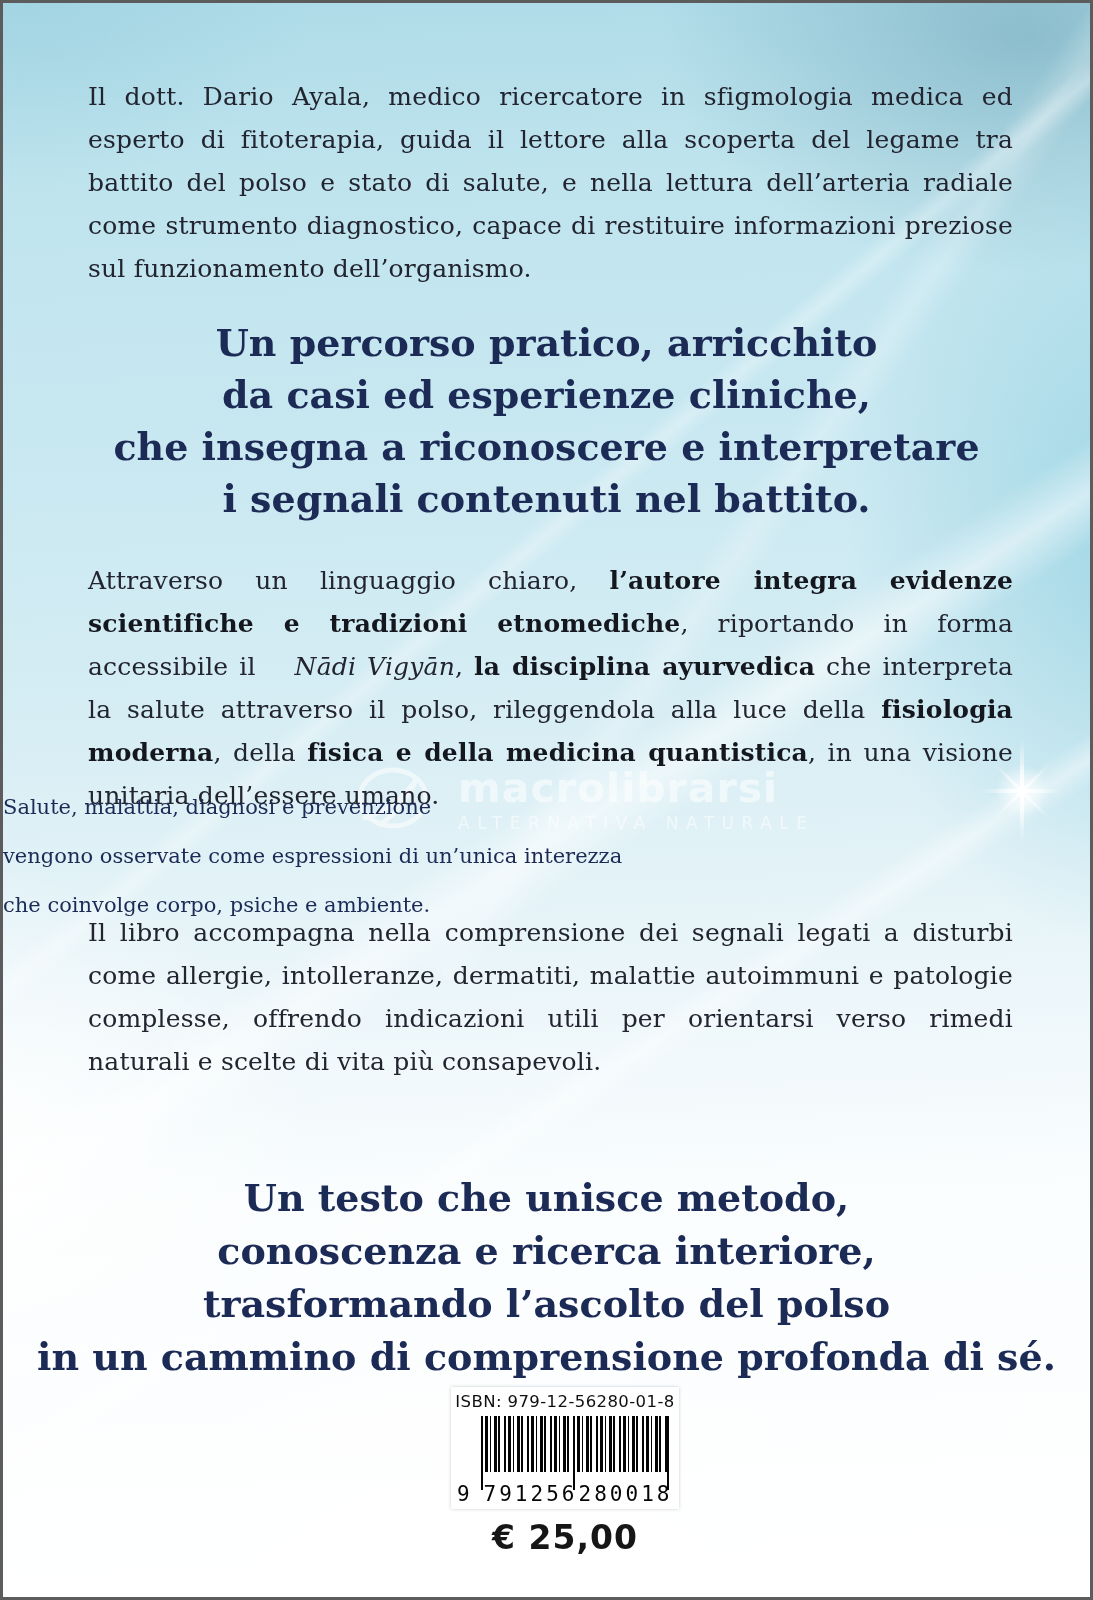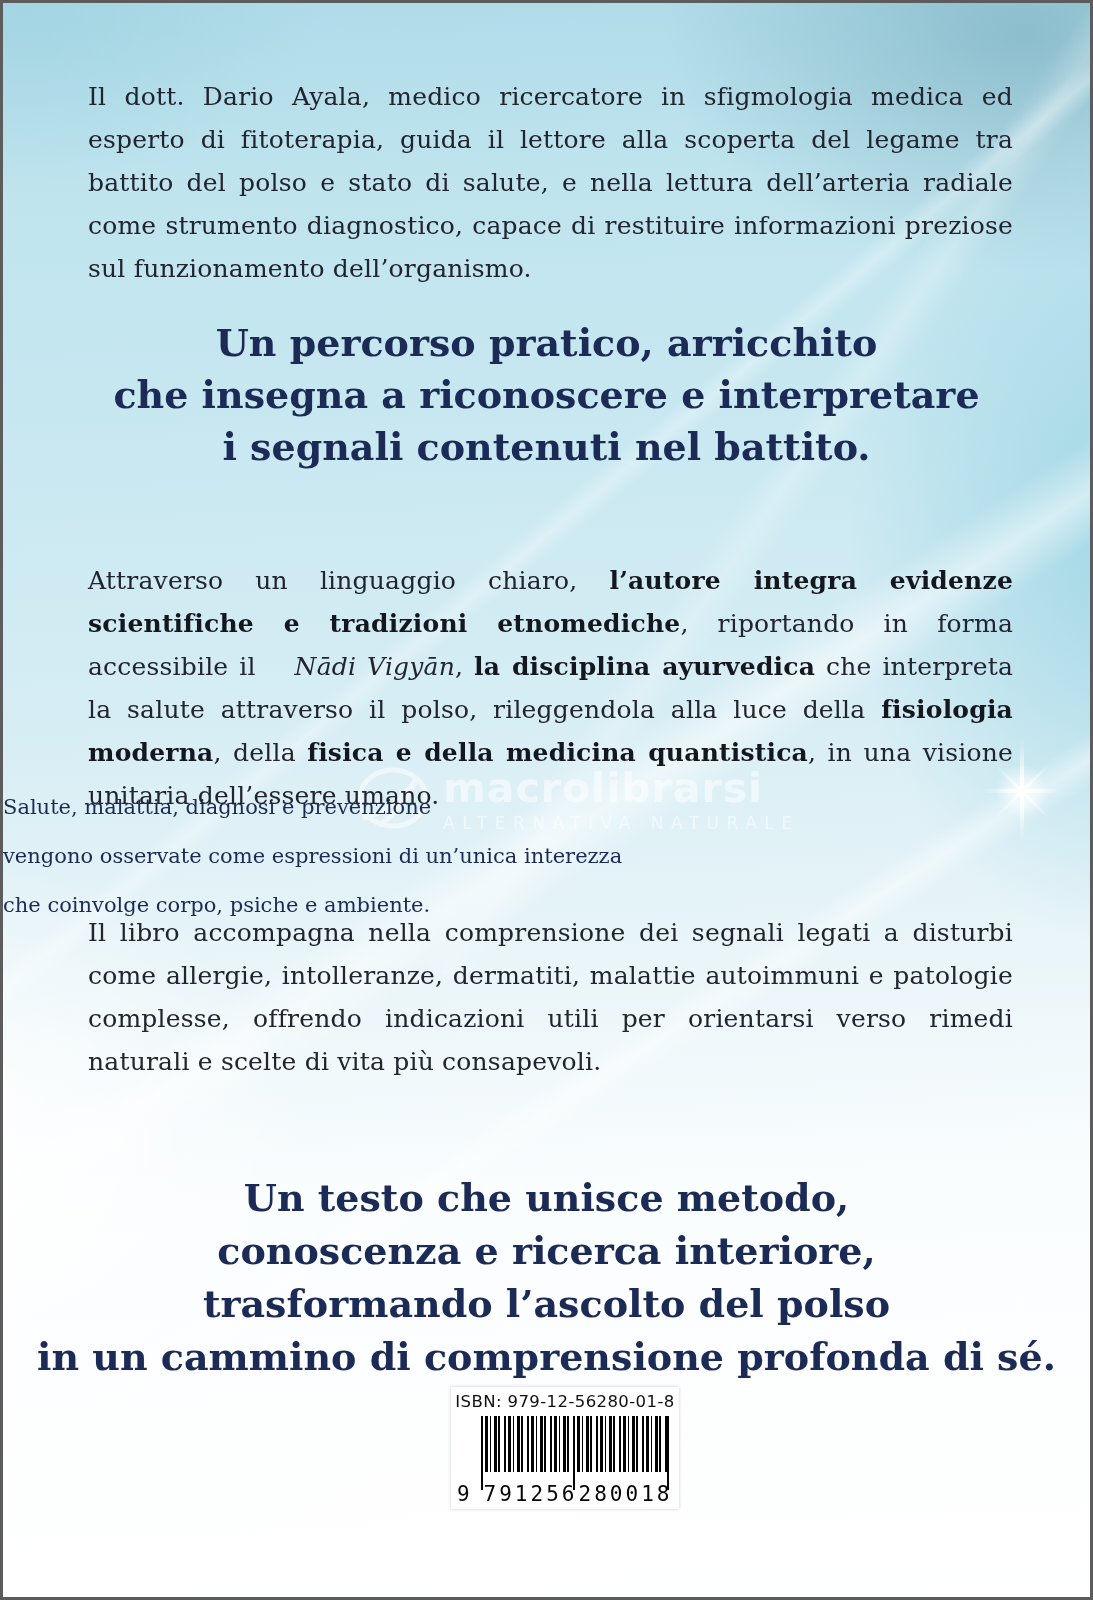--- a/index.html
+++ b/index.html
@@ -44,21 +44,21 @@
   .h1{top:314px;}
   .h2{top:1160px;line-height:53px;margin-top:8px;}
 
   .mid{
     position:absolute;left:0;top:780px;width:100%;text-align:left;
     color:#1c2a56;font-size:21px;line-height:49px;z-index:2;
   }
 
   .watermark{
     position:absolute;left:352px;top:763px;z-index:1;opacity:.55;
-    display:flex;align-items:flex-start;gap:6px;color:#ffffff;
+    display:flex;align-items:flex-start;gap:21px;color:#ffffff;
   }
   .wm-name{
     font-family:"DejaVu Sans", sans-serif;font-weight:bold;
     font-size:41px;line-height:44px;letter-spacing:1px;
   }
   .wm-tag{
     display:block;font-family:"DejaVu Sans", sans-serif;font-weight:normal;
     font-size:17px;letter-spacing:7.5px;margin-top:3px;
   }
 
@@ -136,20 +136,21 @@
     <div>
       <span class="wm-name">macrolibrarsi</span>
       <span class="wm-tag">ALTERNATIVA NATURALE</span>
     </div>
   </div>
 
   <p class="body-par p1">Il dott. Dario Ayala, medico ricercatore in sfigmologia medica ed esperto di fitoterapia, guida il lettore alla scoperta del legame tra battito del polso e stato di salute, e nella lettura dell’arteria radiale come strumento diagnostico, capace di restituire informazioni preziose sul funzionamento dell’organismo.</p>
 
   <div class="headline h1">
     <div>Un percorso pratico, arricchito</div>
+    <div>da casi ed esperienze cliniche,</div>
     <div>che insegna a riconoscere e interpretare</div>
     <div>i segnali contenuti nel battito.</div>
   </div>
 
   <p class="body-par p2"><span>Attraverso un linguaggio chiaro, </span><span class="b">l’autore integra evidenze scientifiche e tradizioni etnomediche</span><span>, riportando in forma accessibile il </span><span class="i">Nādi Vigyān</span><span>, </span><span class="b">la disciplina ayurvedica</span><span> che interpreta la salute attraverso il polso, rileggendola alla luce della </span><span class="b">fisiologia moderna</span><span>, della </span><span class="b">fisica e della medicina quantistica</span><span>, in una visione unitaria dell’essere umano.</span></p>
 
   <div class="mid">
     <div>Salute, malattia, diagnosi e prevenzione</div>
     <div>vengono osservate come espressioni di un’unica interezza</div>
     <div>che coinvolge corpo, psiche e ambiente.</div>
@@ -170,14 +171,15 @@
     <div class="guard g1"></div>
     <div class="guard g2"></div>
     <div class="guard g3"></div>
     <div class="digits">
       <span class="dg pre">9</span>
       <span class="dg grp">791256</span>
       <span class="dg grp">280018</span>
     </div>
   </div>
 
+  <div class="price">€ 25,00</div>
 
 </div>
 
 </body></html>

